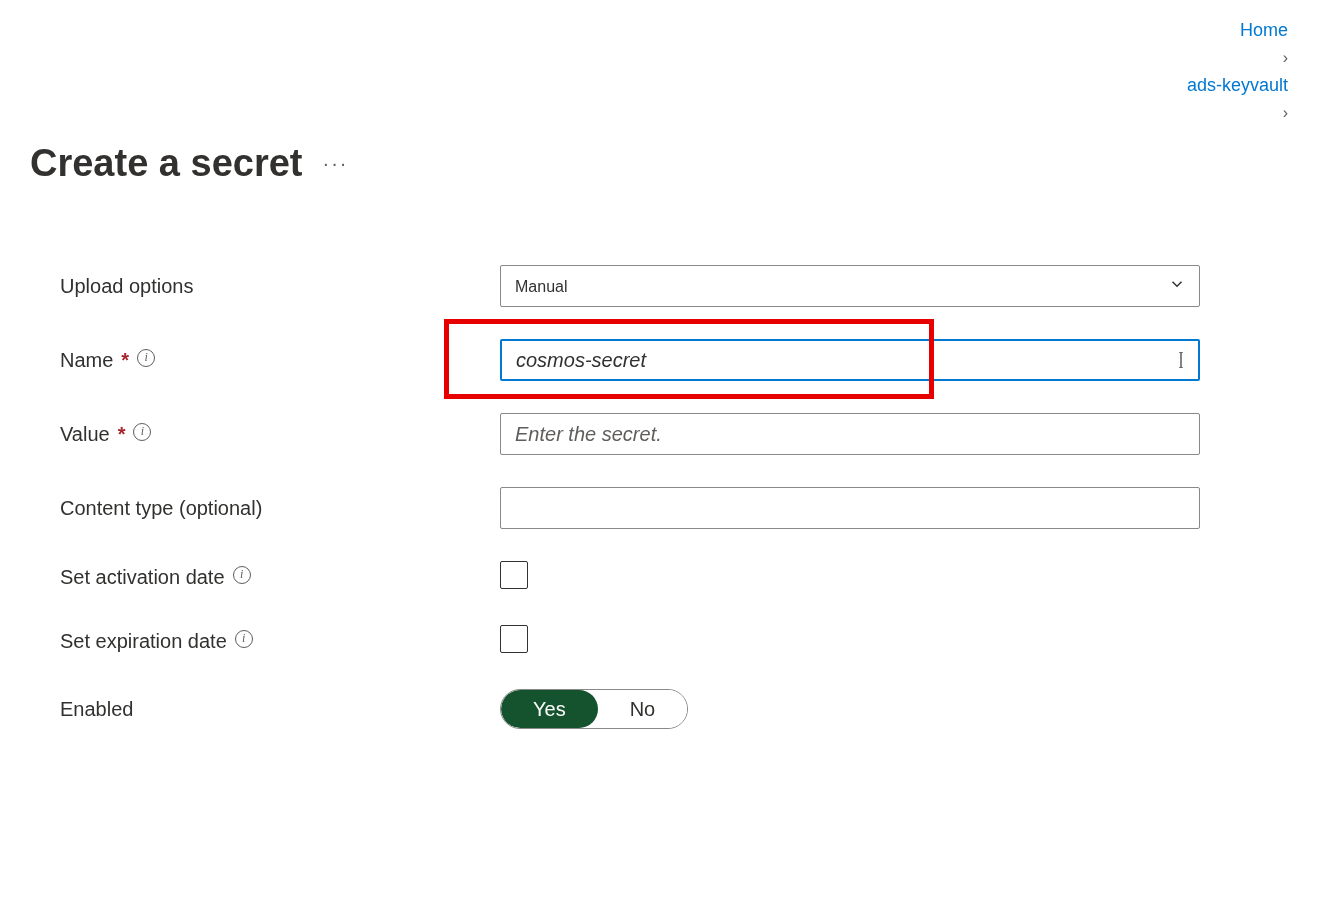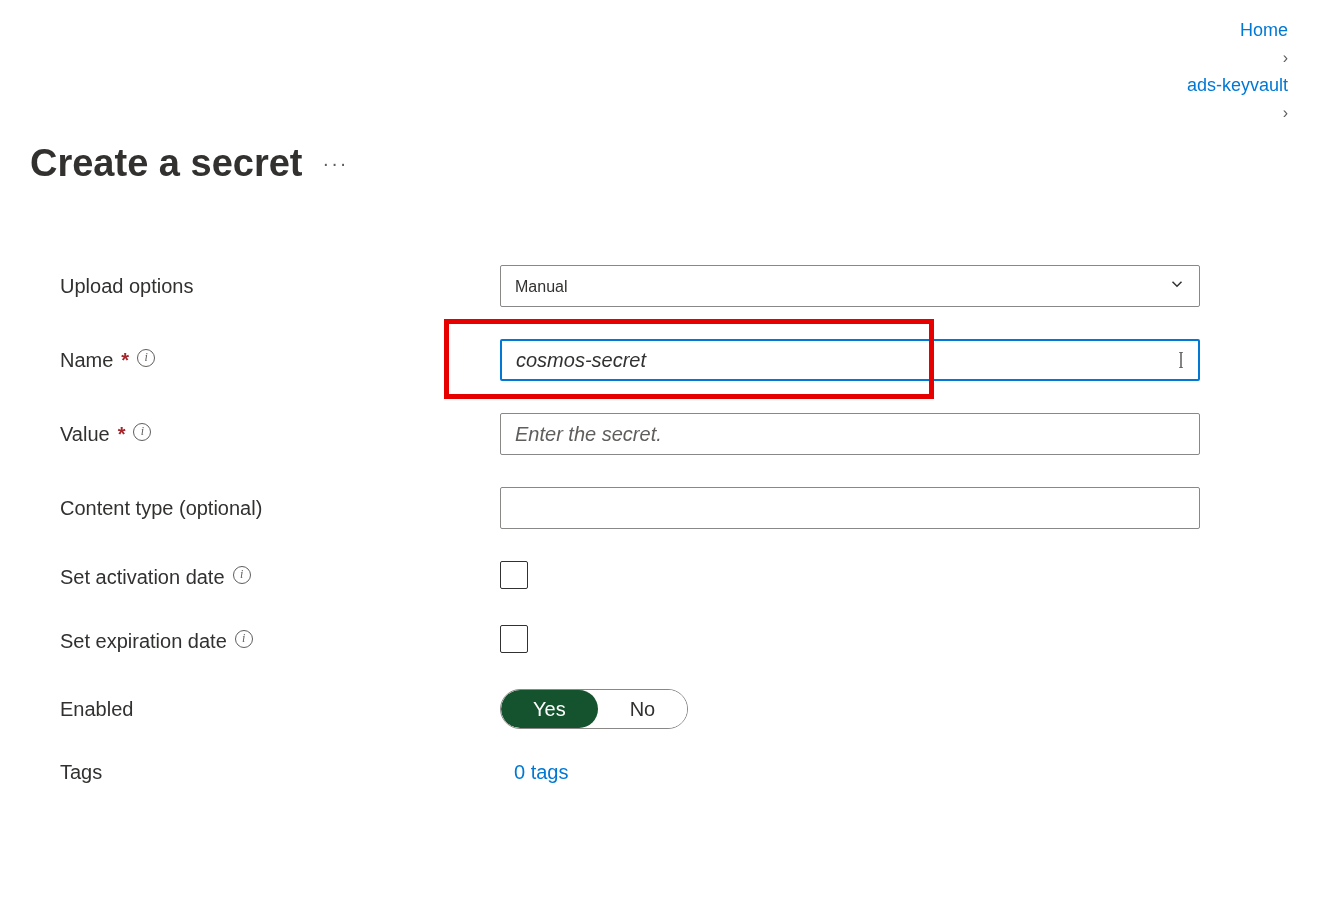--- a/index.html
+++ b/index.html
@@ -289,22 +289,14 @@
       <span>Enabled</span>
     </div>
     <div class="form-control">
       <div class="toggle-group">
         <button class="toggle-option active">Yes</button>
         <button class="toggle-option">No</button>
       </div>
     </div>
   </div>
 
-  <div class="form-row">
-    <div class="form-label">
-      <span>Tags</span>
-    </div>
-    <div class="form-control" style="padding-left:14px;">
-      <a class="tags-link">0 tags</a>
-    </div>
-  </div>
 
 </div>
 
 </body></html>

